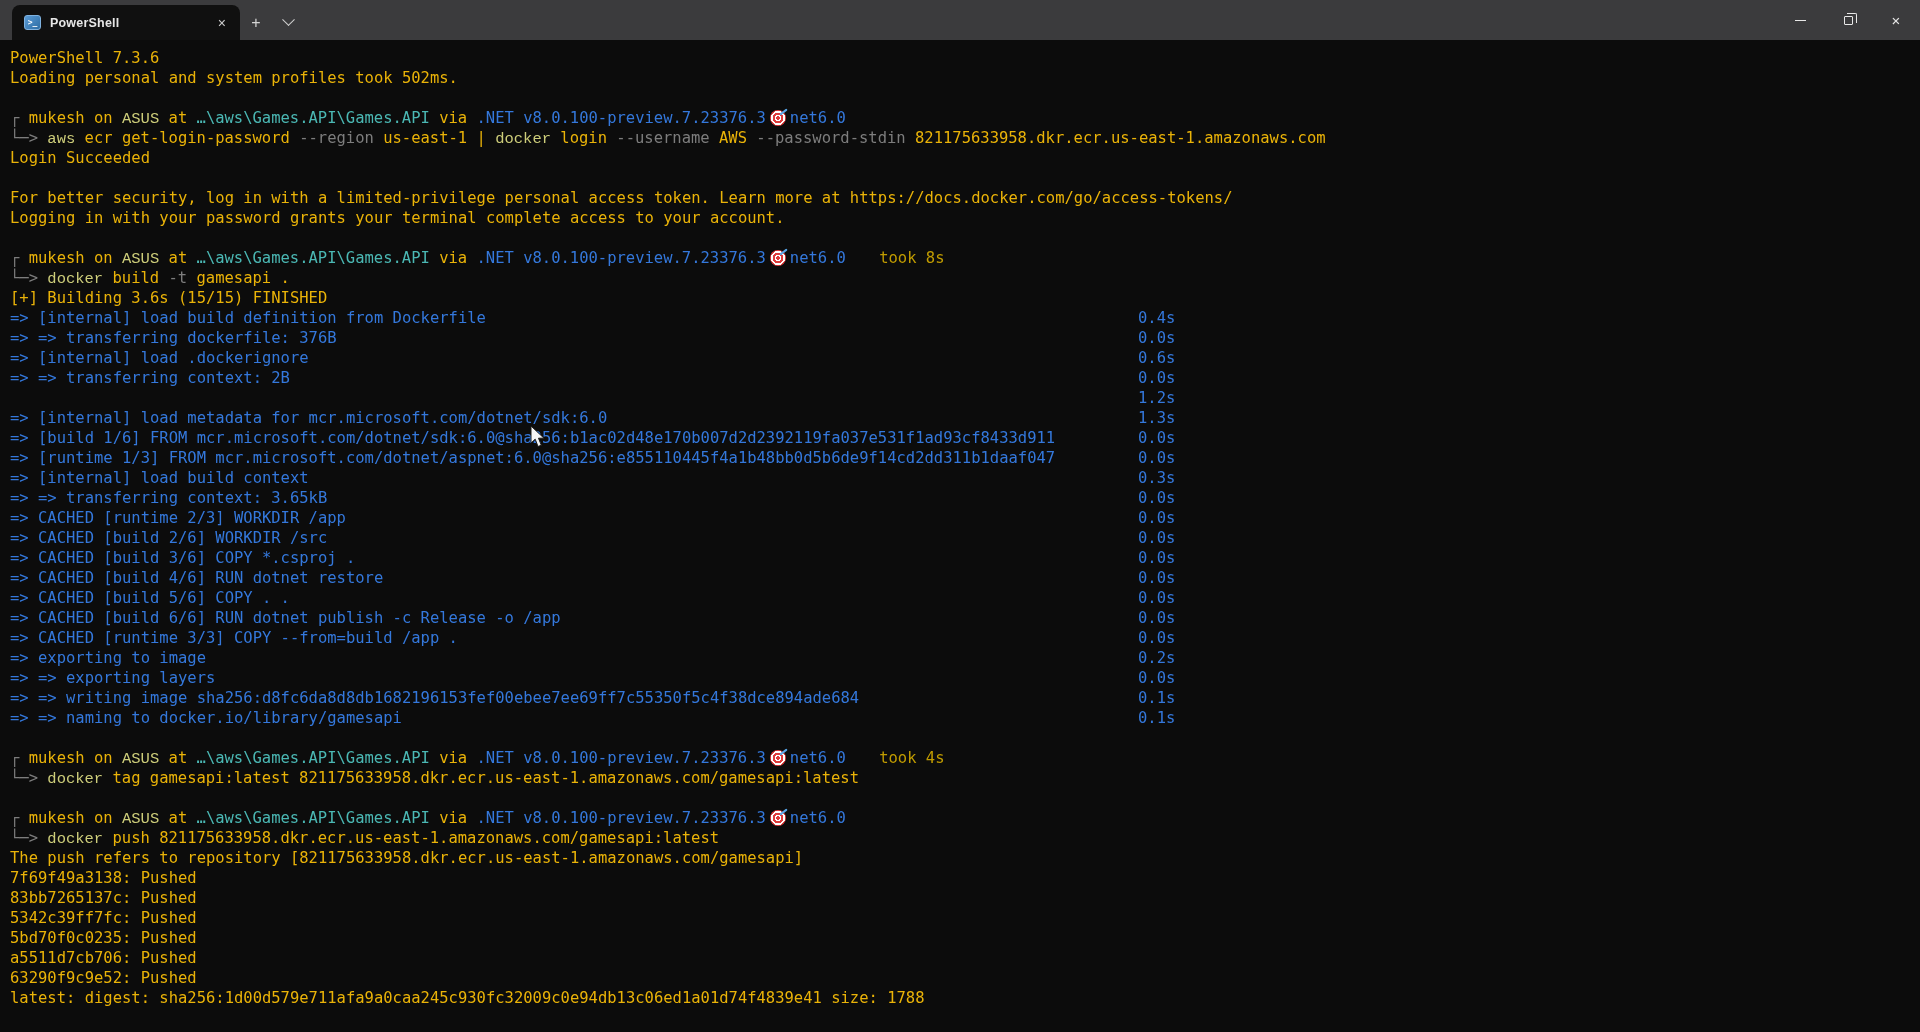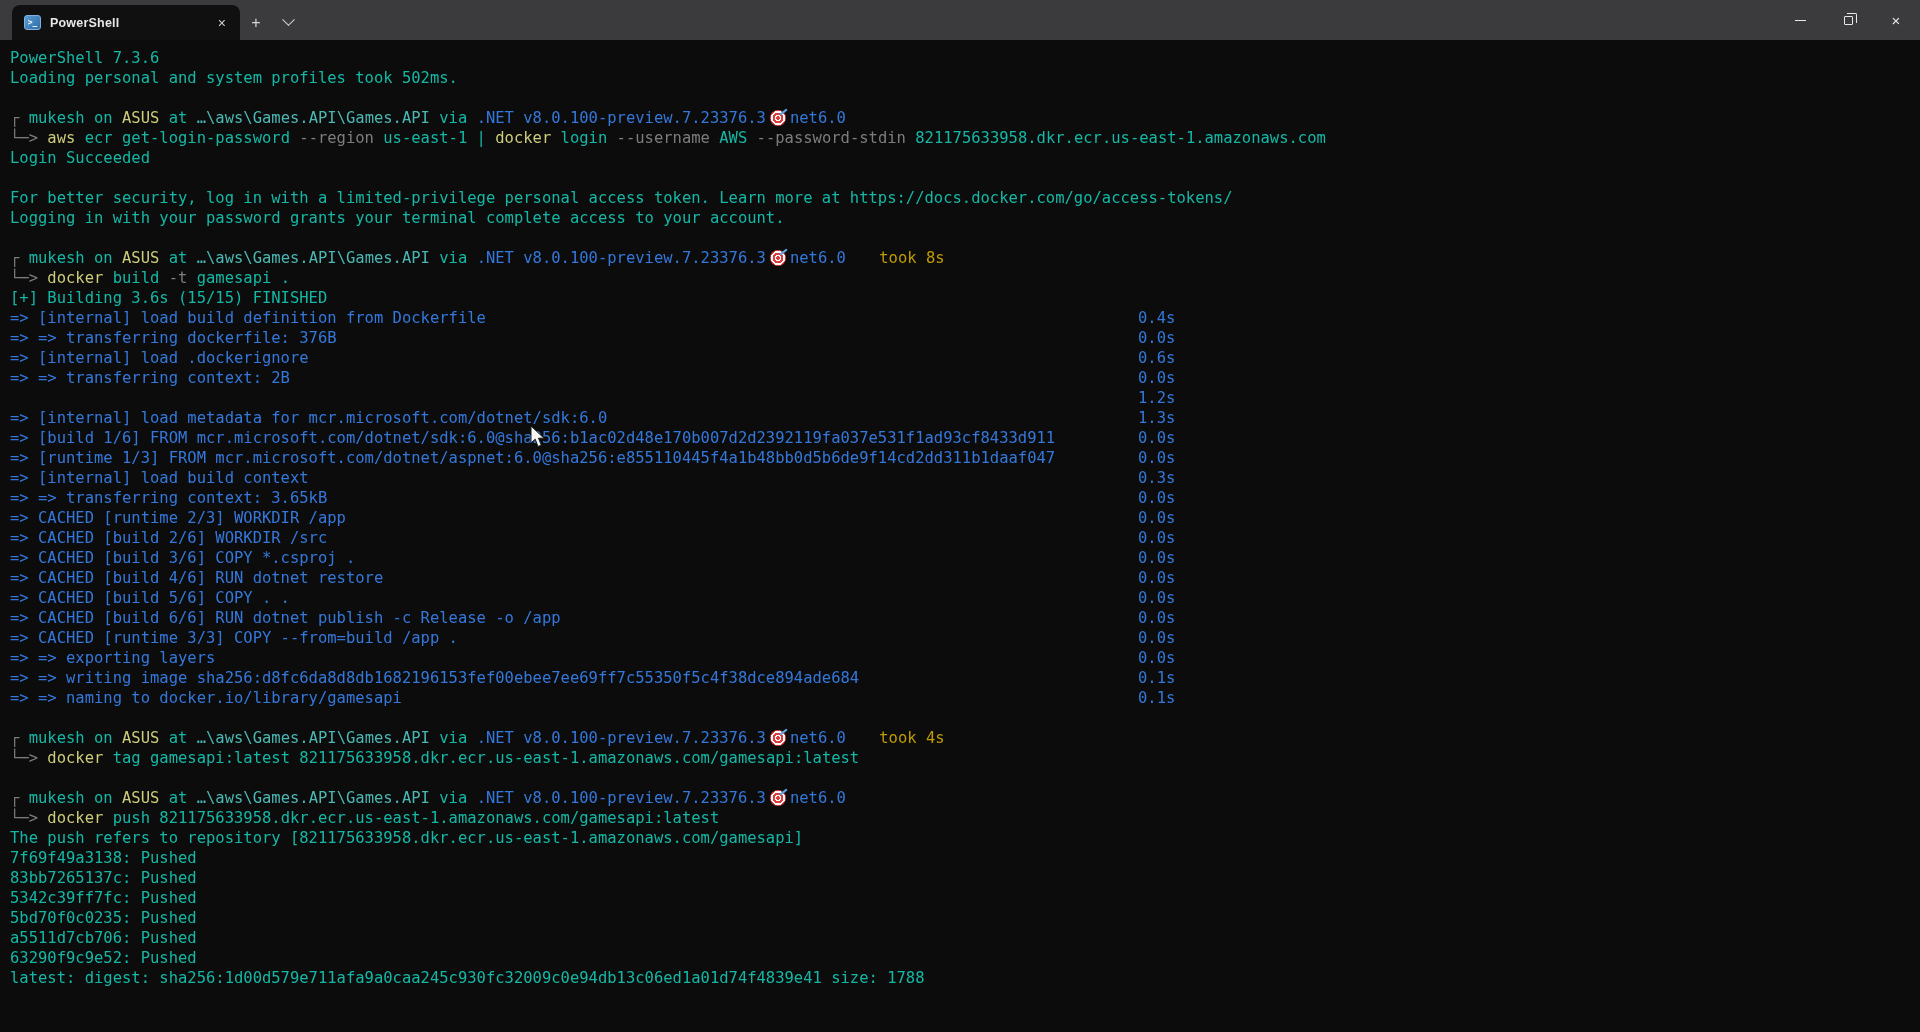--- a/index.html
+++ b/index.html
@@ -29,23 +29,23 @@
   .restore-glyph::before { content:""; position:absolute; top:-4px; left:2px; width:9px; height:9px;
           border-top:1px solid #e8e8e8; border-right:1px solid #e8e8e8; border-radius:0 2px 0 0; }
   .win-close { font-size:15px; }
 
   
   .terminal { flex:1; background:#0c0c0c; padding:8px 0 0 10px; position:relative;
               font-family:"DejaVu Sans Mono", monospace; font-size:15.5px; color:#cccccc;
               cursor:text; }
   .tline { height:20px; line-height:20px; white-space:pre; position:relative; }
   .time  { position:absolute; left:1128px; top:0; }
-  .c-w { color:#14b8a6; }
+  .c-w { color:#eab308; }
   .c-g { color:#7d7d7d; }
-  .c-y { color:#cdcd7a; }
+  .c-y { color:#cdcd7a;font-family:Liberation Mono, monospace; }
   .c-t { color:#4bb8b4; }
   .c-b { color:#3478dc; }
   .c-o { color:#c19c00;padding-left:24px; }
   .icon-target { display:inline-block; width:16px; height:16px; border-radius:50%; margin:0 4px; vertical-align:-3px;
       background:radial-gradient(circle at 50% 50%, #e03c3c 0 14%, #ffffff 14% 30%, #e03c3c 30% 46%, #ffffff 46% 62%, #e03c3c 62% 100%);
       position:relative; }
   .icon-target::after { content:""; position:absolute; right:-2px; top:1px; width:9px; height:2px;
       background:#5aa7e8; transform:rotate(-38deg); border-radius:1px; }
 
   
@@ -100,20 +100,21 @@
       <div class="tline"><span class="c-b">=&gt; [runtime 1/3] FROM mcr.microsoft.com/dotnet/aspnet:6.0@sha256:e855110445f4a1b48bb0d5b6de9f14cd2dd311b1daaf047</span><span class="time c-b">0.0s</span></div>
       <div class="tline"><span class="c-b">=&gt; [internal] load build context</span><span class="time c-b">0.3s</span></div>
       <div class="tline"><span class="c-b">=&gt; =&gt; transferring context: 3.65kB</span><span class="time c-b">0.0s</span></div>
       <div class="tline"><span class="c-b">=&gt; CACHED [runtime 2/3] WORKDIR /app</span><span class="time c-b">0.0s</span></div>
       <div class="tline"><span class="c-b">=&gt; CACHED [build 2/6] WORKDIR /src</span><span class="time c-b">0.0s</span></div>
       <div class="tline"><span class="c-b">=&gt; CACHED [build 3/6] COPY *.csproj .</span><span class="time c-b">0.0s</span></div>
       <div class="tline"><span class="c-b">=&gt; CACHED [build 4/6] RUN dotnet restore</span><span class="time c-b">0.0s</span></div>
       <div class="tline"><span class="c-b">=&gt; CACHED [build 5/6] COPY . .</span><span class="time c-b">0.0s</span></div>
       <div class="tline"><span class="c-b">=&gt; CACHED [build 6/6] RUN dotnet publish -c Release -o /app</span><span class="time c-b">0.0s</span></div>
       <div class="tline"><span class="c-b">=&gt; CACHED [runtime 3/3] COPY --from=build /app .</span><span class="time c-b">0.0s</span></div>
+      <div class="tline"><span class="c-b">=&gt; exporting to image</span><span class="time c-b">0.2s</span></div>
       <div class="tline"><span class="c-b">=&gt; =&gt; exporting layers</span><span class="time c-b">0.0s</span></div>
       <div class="tline"><span class="c-b">=&gt; =&gt; writing image sha256:d8fc6da8d8db1682196153fef00ebee7ee69ff7c55350f5c4f38dce894ade684</span><span class="time c-b">0.1s</span></div>
       <div class="tline"><span class="c-b">=&gt; =&gt; naming to docker.io/library/gamesapi</span><span class="time c-b">0.1s</span></div>
       <div class="tline"></div>
       <div class="tline"><span class="c-g">┌ </span><span class="c-w">mukesh on </span><span class="c-y">ASUS</span><span class="c-w"> at </span><span class="c-t">…\aws\Games.API\Games.API</span><span class="c-w"> via </span><span class="c-b">.NET v8.0.100-preview.7.23376.3</span><span class="icon-target"></span><span class="c-b">net6.0</span><span class="c-o"> took 4s</span></div>
       <div class="tline"><span class="c-g">└─&gt; </span><span class="c-y">docker</span><span class="c-w"> tag gamesapi:latest 821175633958.dkr.ecr.us-east-1.amazonaws.com/gamesapi:latest</span></div>
       <div class="tline"></div>
       <div class="tline"><span class="c-g">┌ </span><span class="c-w">mukesh on </span><span class="c-y">ASUS</span><span class="c-w"> at </span><span class="c-t">…\aws\Games.API\Games.API</span><span class="c-w"> via </span><span class="c-b">.NET v8.0.100-preview.7.23376.3</span><span class="icon-target"></span><span class="c-b">net6.0</span></div>
       <div class="tline"><span class="c-g">└─&gt; </span><span class="c-y">docker</span><span class="c-w"> push 821175633958.dkr.ecr.us-east-1.amazonaws.com/gamesapi:latest</span></div>
       <div class="tline"><span class="c-w">The push refers to repository [821175633958.dkr.ecr.us-east-1.amazonaws.com/gamesapi]</span></div>

